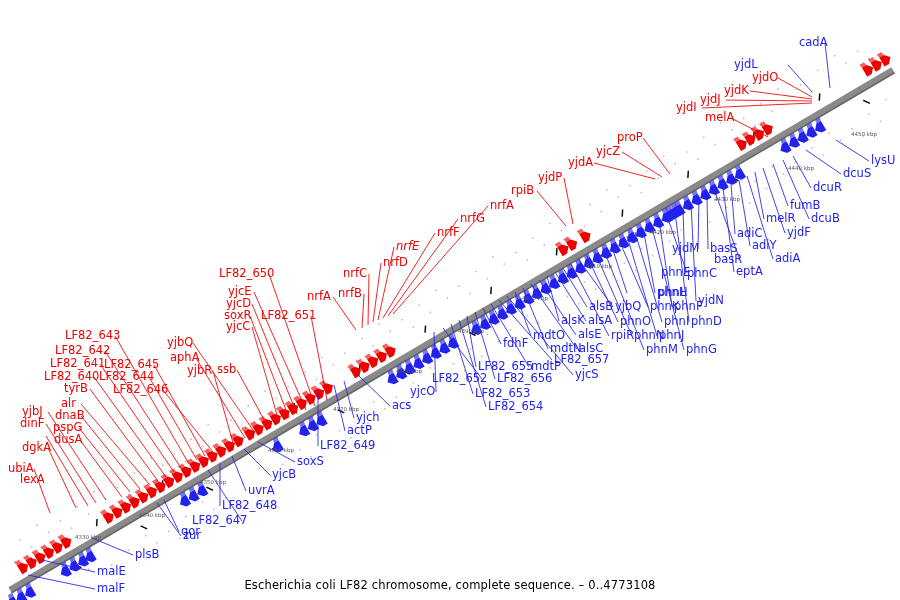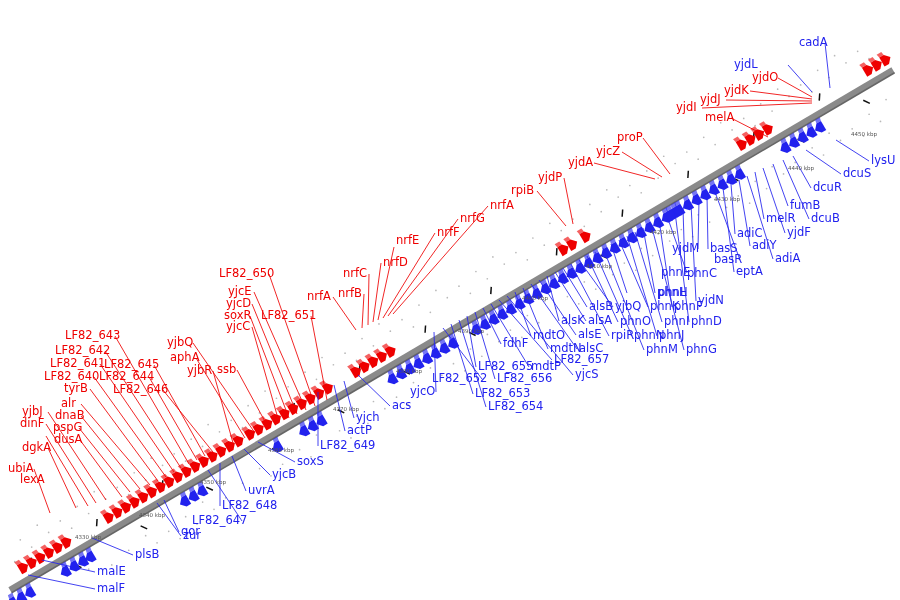--- a/index.html
+++ b/index.html
@@ -821,21 +821,21 @@
       <div class="glabel fw" style="left: 226px; top: 321px;">yjcC</div>
       <div class="glabel fw" style="left: 224px; top: 310px;">soxR</div>
       <div class="glabel fw" style="left: 226px; top: 298px;">yjcD</div>
       <div class="glabel fw" style="left: 228px; top: 286px;">yjcE</div>
       <div class="glabel fw" style="left: 219px; top: 268px;">LF82_650</div>
       <div class="glabel fw" style="left: 261px; top: 310px;">LF82_651</div>
       <div class="glabel fw" style="left: 307px; top: 291px;">nrfA</div>
       <div class="glabel fw" style="left: 338px; top: 288px;">nrfB</div>
       <div class="glabel fw" style="left: 343px; top: 268px;">nrfC</div>
       <div class="glabel fw" style="left: 383px; top: 257px;">nrfD</div>
-      <div class="glabel fw" style="left: 396px; top: 235px;">nrfE</div>
+      <div class="glabel fw" style="left: 396px; top: 241px; font-style: italic;">nrfE</div>
       <div class="glabel fw" style="left: 437px; top: 227px;">nrfF</div>
       <div class="glabel fw" style="left: 460px; top: 213px;">nrfG</div>
       <div class="glabel fw" style="left: 490px; top: 200px;">nrfA</div>
       <div class="glabel fw" style="left: 511px; top: 185px;">rpiB</div>
       <div class="glabel fw" style="left: 538px; top: 172px;">yjdP</div>
       <div class="glabel fw" style="left: 568px; top: 157px;">yjdA</div>
       <div class="glabel fw" style="left: 596px; top: 146px;">yjcZ</div>
       <div class="glabel fw" style="left: 617px; top: 132px;">proP</div>
       <div class="glabel fw" style="left: 705px; top: 112px;">melA</div>
       <div class="glabel fw" style="left: 676px; top: 102px;">yjdI</div>
@@ -901,14 +901,15 @@
       <div class="glabel rv" style="left: 790px; top: 200px;">fumB</div>
       <div class="glabel rv" style="left: 811px; top: 213px;">dcuB</div>
       <div class="glabel rv" style="left: 813px; top: 182px;">dcuR</div>
       <div class="glabel rv" style="left: 843px; top: 168px;">dcuS</div>
       <div class="glabel rv" style="left: 871px; top: 155px;">lysU</div>
       <div class="glabel rv" style="left: 734px; top: 59px;">yjdL</div>
       <div class="glabel rv" style="left: 799px; top: 37px;">cadA</div>
     </div>
 
 
+  <div id="caption">Escherichia coli LF82 chromosome, complete sequence. – 0..4773108</div>
 
 </div>
 
 </body></html>

